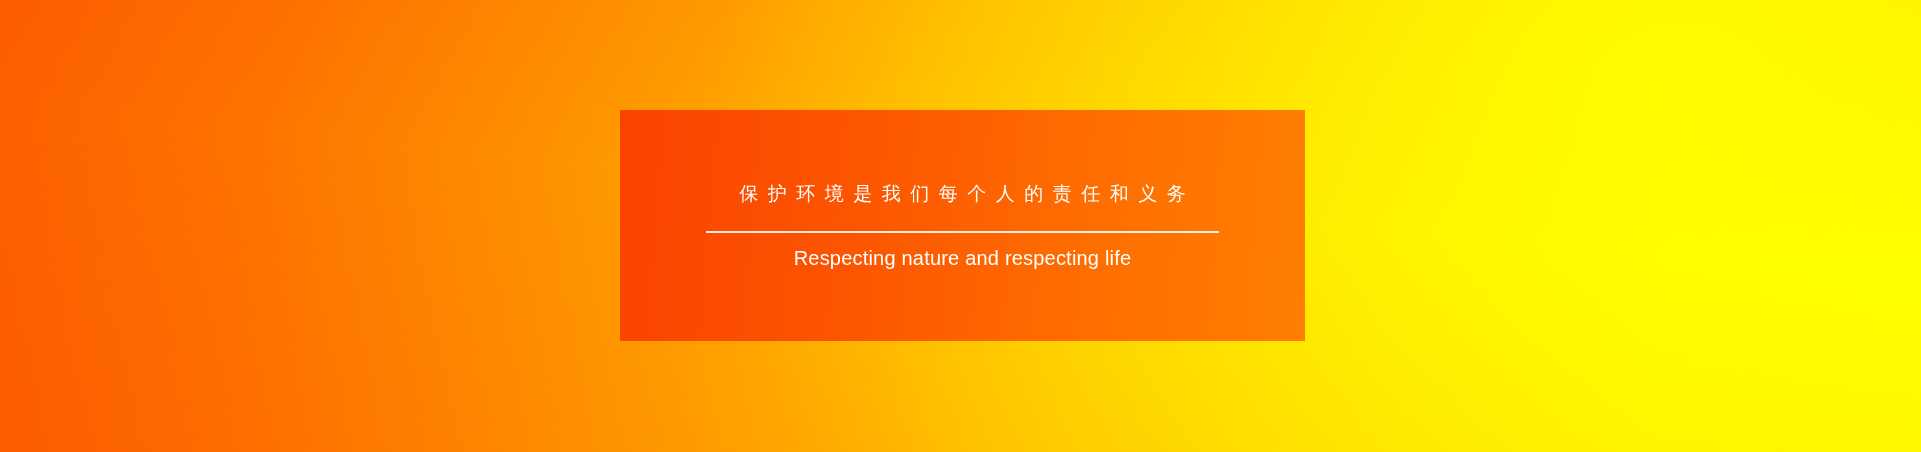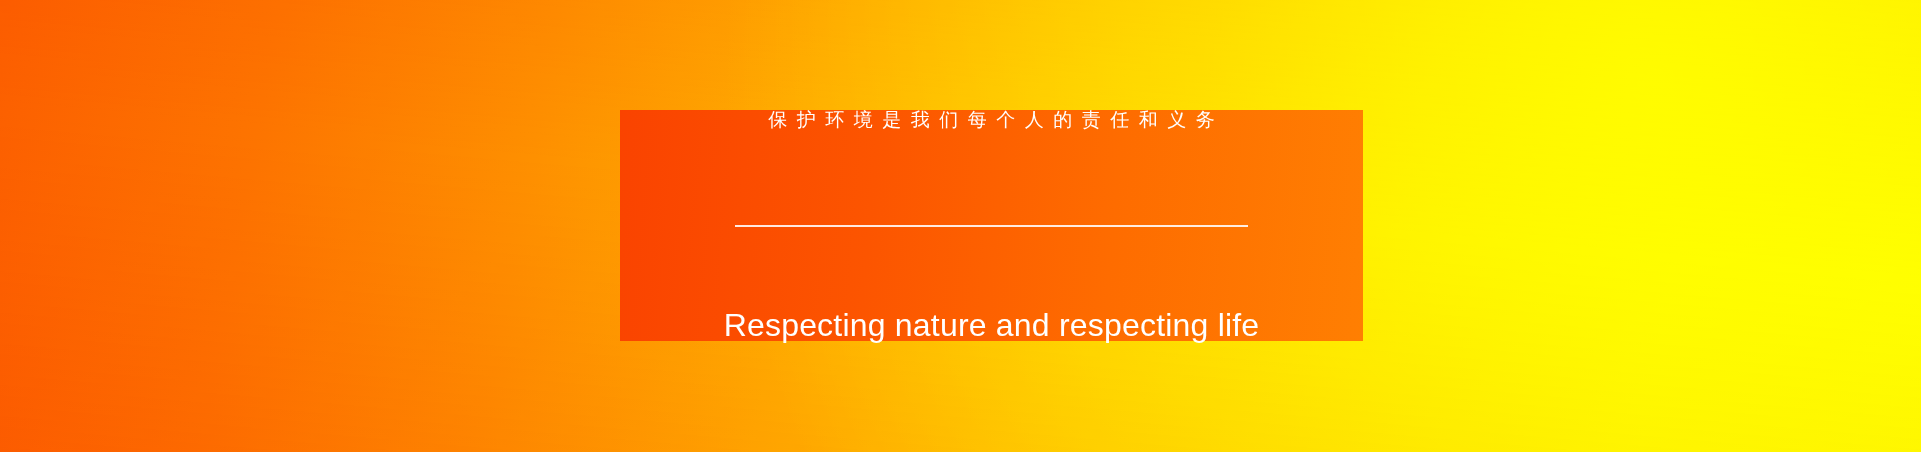--- a/index.html
+++ b/index.html
@@ -52,27 +52,27 @@
         rgba(255, 255, 0, 0.85) 0%,
         rgba(255, 255, 0, 0.35) 26%,
         rgba(255, 255, 0, 0) 55%);
   }
 
   
   .panel {
     position: absolute;
     left: 620px;
     top: 110px;
-    width: 743px;
+    width: 685px;
     height: 231px;
     background: linear-gradient(95deg, #fa4300 0%, #fc5500 34%, #fe6c00 66%, #ff7f02 100%);
     display: flex;
     flex-direction: column;
     align-items: center;
-    justify-content: space-between;
+    justify-content: center;
     box-sizing: border-box;
   }
 
   .tagline {
     color: #ffffff;
     font-size: 19px;
     line-height: 1;
     letter-spacing: 9.5px;
     text-indent: 9.5px;           
     font-weight: 400;
@@ -94,21 +94,21 @@
   .divider {
     width: 513px;
     height: 2px;
     background: rgba(255, 255, 255, 0.88);
     margin: 17px 0 15px 0;
     flex: none;
   }
 
   .subline {
     color: #ffffff;
-    font-size: 32px;
+    font-size: 20px;
     line-height: 1;
     font-weight: 400;
     letter-spacing: 0.2px;
     white-space: nowrap;
     margin: 0;
   }
 </style>
 </head>
 <body>
 

